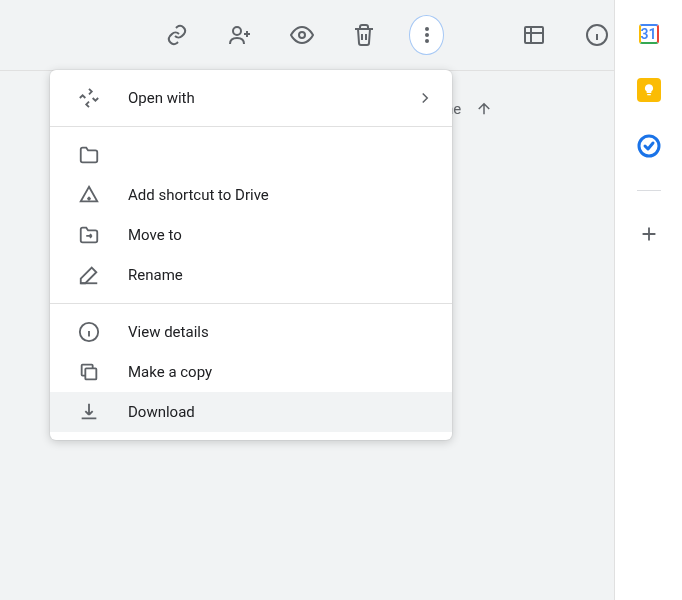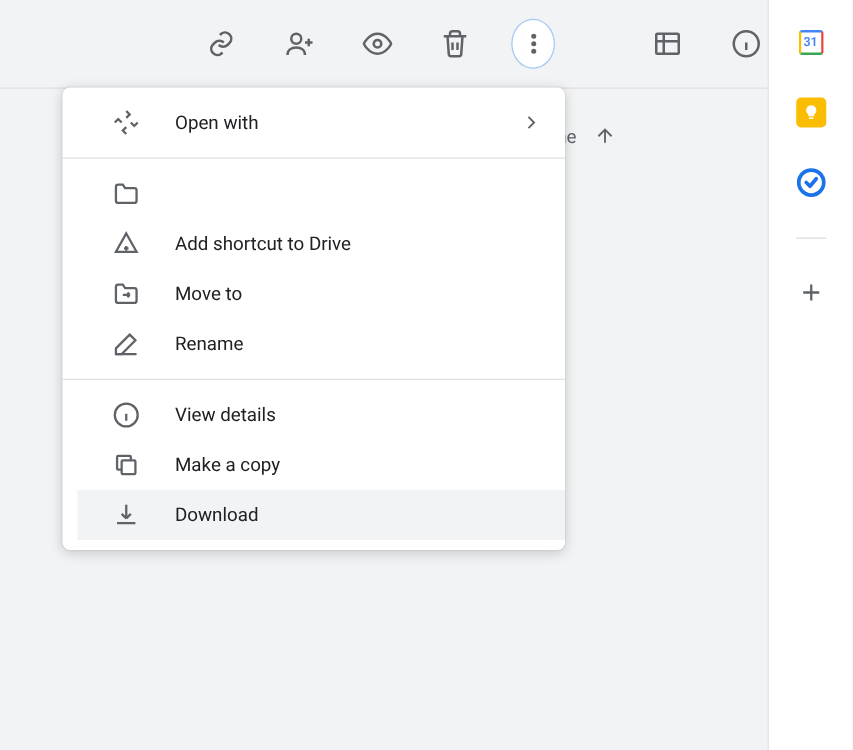--- a/index.html
+++ b/index.html
@@ -71,21 +71,20 @@
   }
   .menu-item {
     height: 40px;
     display: flex;
     align-items: center;
     padding: 0 18px 0 28px;
     cursor: pointer;
     color: #202124;
     font-size: 15px;
     position: relative;
-    margin-left: 12px;
   }
   .menu-item.hover { background: #f1f3f4; }
   .menu-item .icon {
     width: 22px;
     height: 22px;
     margin-right: 28px;
     color: #5f6368;
     flex-shrink: 0;
     display: flex;
     align-items: center;
@@ -135,21 +134,21 @@
     cursor: pointer;
   }
   .cal-icon { position: relative; width:24px; height:24px;}
   .cal-icon .box {
     position:absolute; inset:2px; border:2px solid #4285f4; border-radius:3px;
     border-right-color:#ea4335; border-bottom-color:#34a853; border-left-color:#fbbc04;
     background:#fff;
   }
   .cal-icon .num {
     position:absolute; inset:0; display:flex; align-items:center; justify-content:center;
-    font-size:10px; font-weight:600; color:#4285f4;
+    font-size:14px; font-weight:600; color:#4285f4;
   }
   .keep-icon {
     width:24px; height:24px;
     background:#fbbc04; border-radius:4px;
     display:flex; align-items:center; justify-content:center;
   }
   .keep-icon svg{width:14px;height:14px;color:#fff;}
   .tasks-icon {
     width:24px; height:24px;
     display:flex; align-items:center; justify-content:center;

